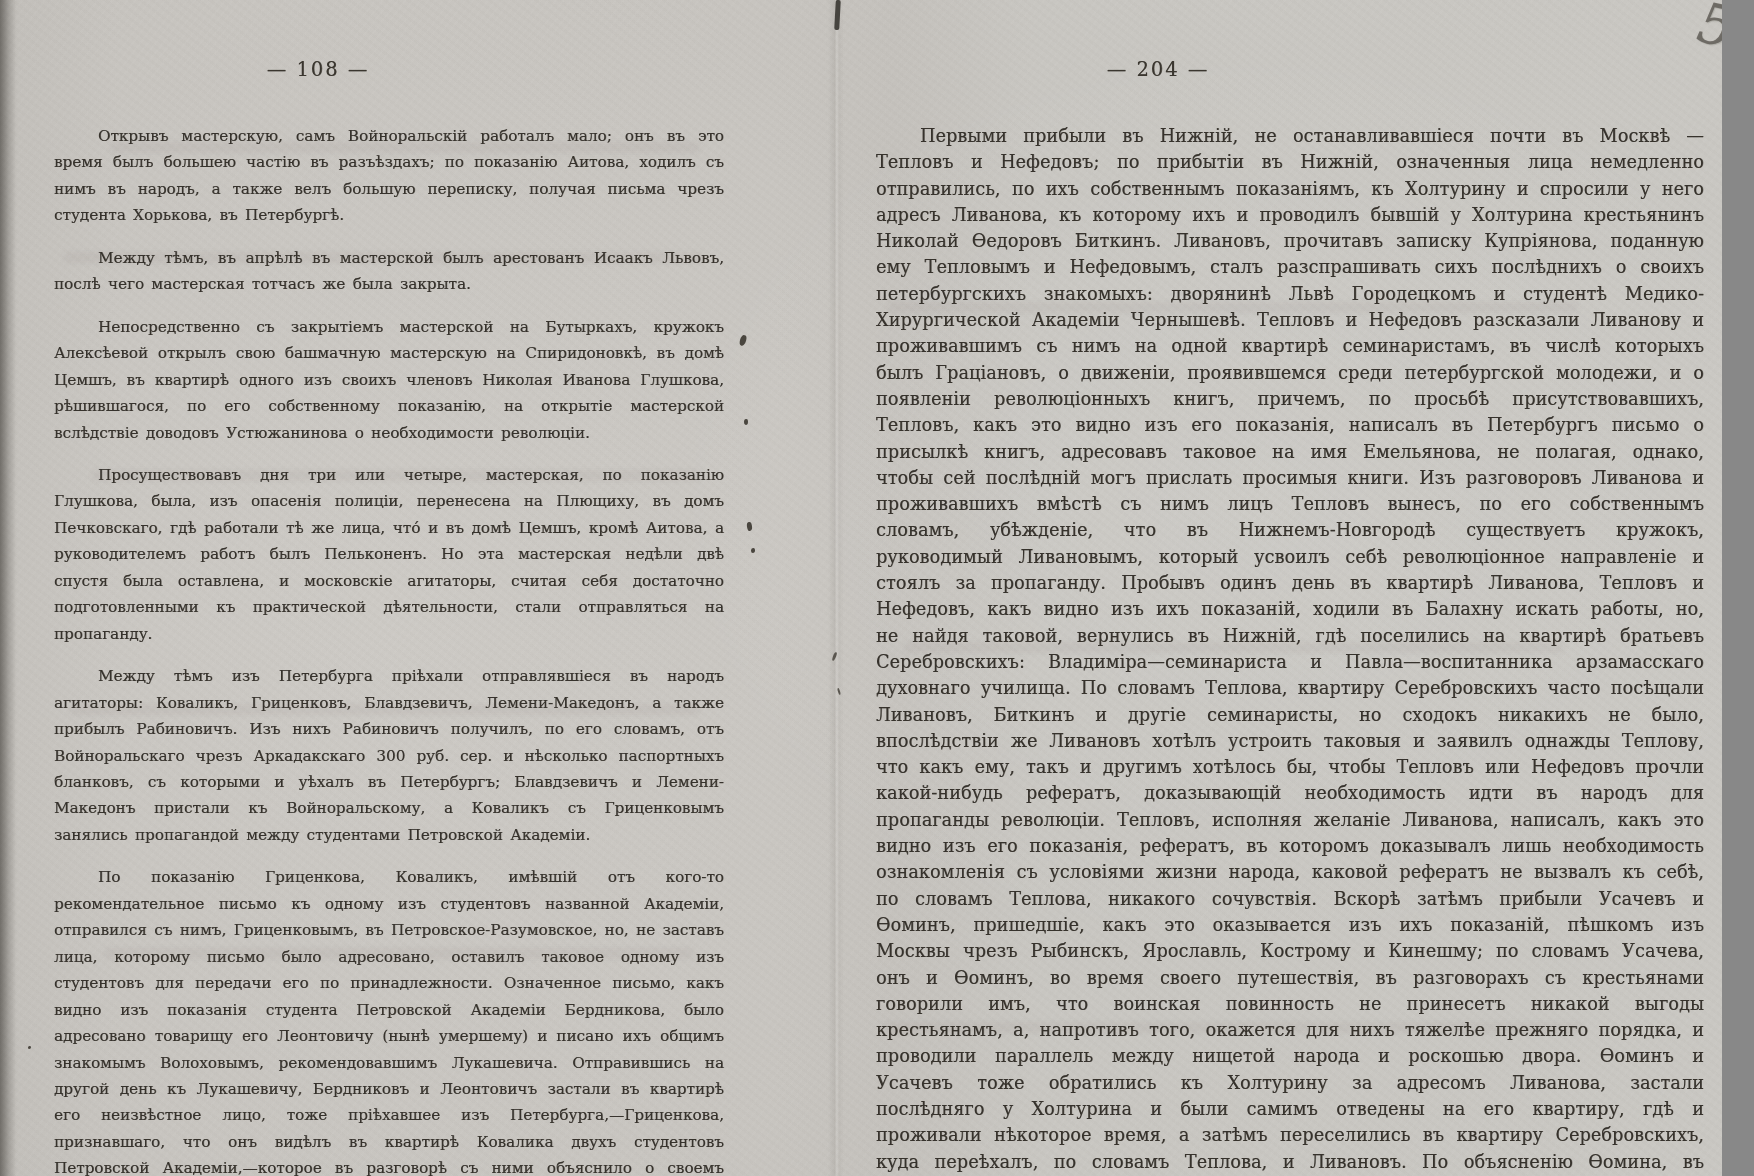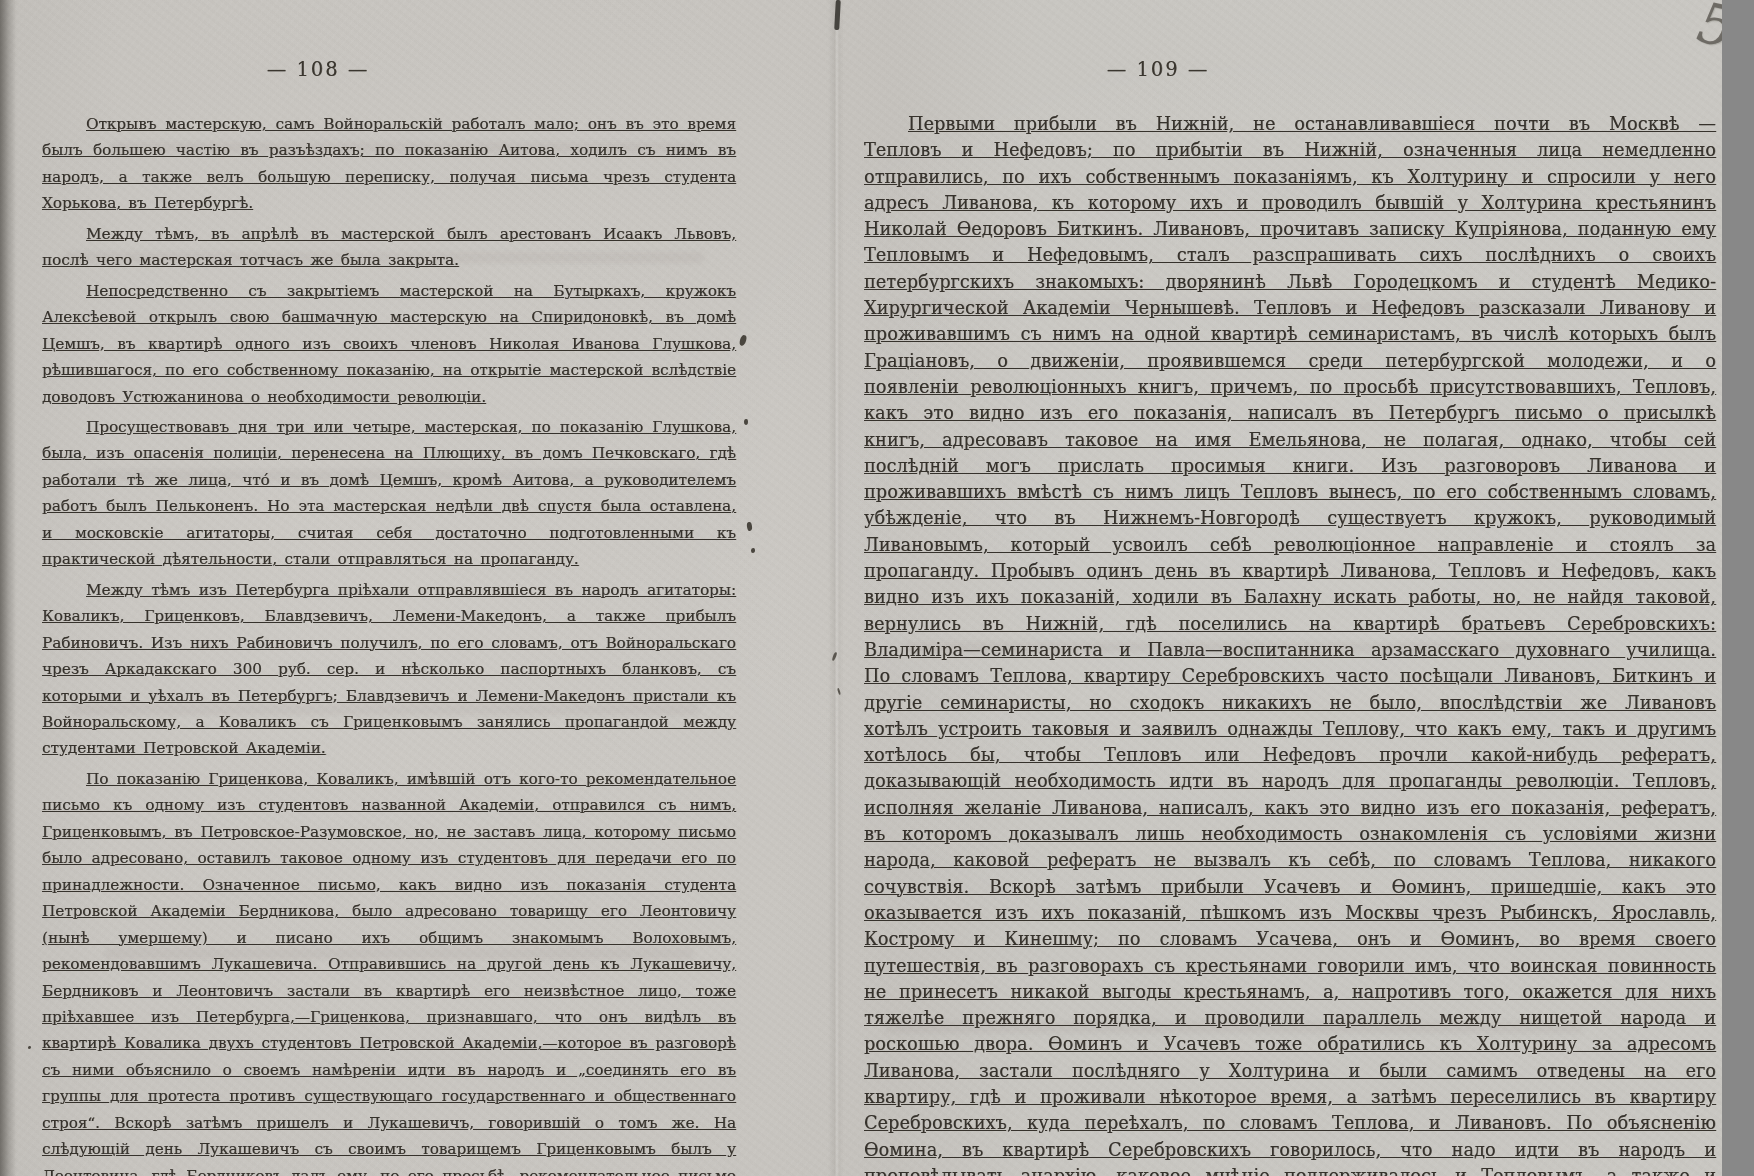--- a/index.html
+++ b/index.html
@@ -32,21 +32,21 @@
     position:absolute;width:220px;text-align:center;
     font-size:19.5px;letter-spacing:2px;
     color:#3a362f;text-shadow:0.4px 0 0 rgba(58,54,47,0.55);
   }
   .page-text{
     position:absolute;top:107px;
     text-align:justify;
     color:#36322c;
     text-shadow:0.45px 0 0 rgba(54,50,44,0.5);
   }
-  .page-text p{margin:4px;text-indent:44px;text-decoration:underline;}
+  .page-text p{margin:16px;text-indent:44px;}
   .left-text{left:38px;width:702px;font-size:15.2px;line-height:26.45px;word-spacing:2.5px;}
   .right-text{left:860px;width:860px;font-size:17.6px;line-height:26.3px;word-spacing:4px;letter-spacing:0.1px;}
   .handwritten{
     position:absolute;left:1698px;top:-4px;
     font-size:56px;font-style:italic;
     color:rgba(97,94,88,0.85);
     transform:rotate(12deg);
     font-family:"DejaVu Serif", serif;
     text-shadow:1px 1px 1px rgba(97,94,88,0.25);
   }
@@ -84,21 +84,21 @@
   <div class="ghost g2"></div>
   <div class="ghost g3"></div>
   <div class="ghost g4"></div>
   <div class="ghost g5"></div>
   <div class="ghost g6"></div>
   <div class="ghost g7"></div>
   <div class="ghost g8"></div>
 
   <div class="page-header" style="left:208px;top:58px;">— 108 —</div>
 
-  <div class="page-header" style="left:1048px;top:58px;">— 109 —</div>
+  <div class="page-header" style="left:1048px;top:58px;">— 204 —</div>
 
   <div class="page-text left-text">
     <p>Открывъ мастерскую, самъ Войноральскій работалъ мало; онъ въ это время былъ большею частію въ разъѣздахъ; по показанію Аитова, ходилъ съ нимъ въ народъ, а также велъ большую переписку, получая письма чрезъ студента Хорькова, въ Петербургѣ.</p>
     <p>Между тѣмъ, въ апрѣлѣ въ мастерской былъ арестованъ Исаакъ Львовъ, послѣ чего мастерская тотчасъ же была закрыта.</p>
     <p>Непосредственно съ закрытіемъ мастерской на Бутыркахъ, кружокъ Алексѣевой открылъ свою башмачную мастерскую на Спиридоновкѣ, въ домѣ Цемшъ, въ квартирѣ одного изъ своихъ членовъ Николая Иванова Глушкова, рѣшившагося, по его собственному показанію, на открытіе мастерской вслѣдствіе доводовъ Устюжанинова о необходимости революціи.</p>
     <p>Просуществовавъ дня три или четыре, мастерская, по показанію Глушкова, была, изъ опасенія полиціи, перенесена на Плющиху, въ домъ Печковскаго, гдѣ работали тѣ же лица, что́ и въ домѣ Цемшъ, кромѣ Аитова, а руководителемъ работъ былъ Пельконенъ. Но эта мастерская недѣли двѣ спустя была оставлена, и московскіе агитаторы, считая себя достаточно подготовленными къ практической дѣятельности, стали отправляться на пропаганду.</p>
     <p>Между тѣмъ изъ Петербурга пріѣхали отправлявшіеся въ народъ агитаторы: Коваликъ, Гриценковъ, Блавдзевичъ, Лемени-Македонъ, а также прибылъ Рабиновичъ. Изъ нихъ Рабиновичъ получилъ, по его словамъ, отъ Войноральскаго чрезъ Аркадакскаго 300 руб. сер. и нѣсколько паспортныхъ бланковъ, съ которыми и уѣхалъ въ Петербургъ; Блавдзевичъ и Лемени-Македонъ пристали къ Войноральскому, а Коваликъ съ Гриценковымъ занялись пропагандой между студентами Петровской Академіи.</p>
     <p>По показанію Гриценкова, Коваликъ, имѣвшій отъ кого-то рекомендательное письмо къ одному изъ студентовъ названной Академіи, отправился съ нимъ, Гриценковымъ, въ Петровское-Разумовское, но, не заставъ лица, которому письмо было адресовано, оставилъ таковое одному изъ студентовъ для передачи его по принадлежности. Означенное письмо, какъ видно изъ показанія студента Петровской Академіи Бердникова, было адресовано товарищу его Леонтовичу (нынѣ умершему) и писано ихъ общимъ знакомымъ Волоховымъ, рекомендовавшимъ Лукашевича. Отправившись на другой день къ Лукашевичу, Бердниковъ и Леонтовичъ застали въ квартирѣ его неизвѣстное лицо, тоже пріѣхавшее изъ Петербурга,—Гриценкова, признавшаго, что онъ видѣлъ въ квартирѣ Ковалика двухъ студентовъ Петровской Академіи,—которое въ разговорѣ съ ними объяснило о своемъ намѣреніи идти въ народъ и „соединять его въ группы для протеста противъ существующаго государственнаго и общественнаго строя“. Вскорѣ затѣмъ пришелъ и Лукашевичъ, говорившій о томъ же. На слѣдующій день Лукашевичъ съ своимъ товарищемъ Гриценковымъ былъ у Леонтовича, гдѣ Бердниковъ далъ ему, по его просьбѣ, рекомендательное письмо къ студенту Казанскаго университета Овчинникову, и гдѣ Лукашевичъ, въ присутствіи нѣсколькихъ студентовъ, доказывалъ, что „именно теперь надо идти въ народъ и поднимать его противъ существующаго строя“.</p>
 
   </div>

